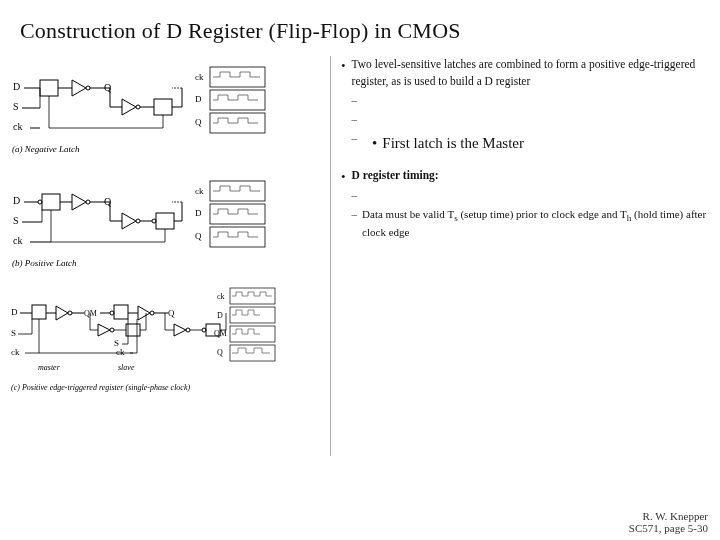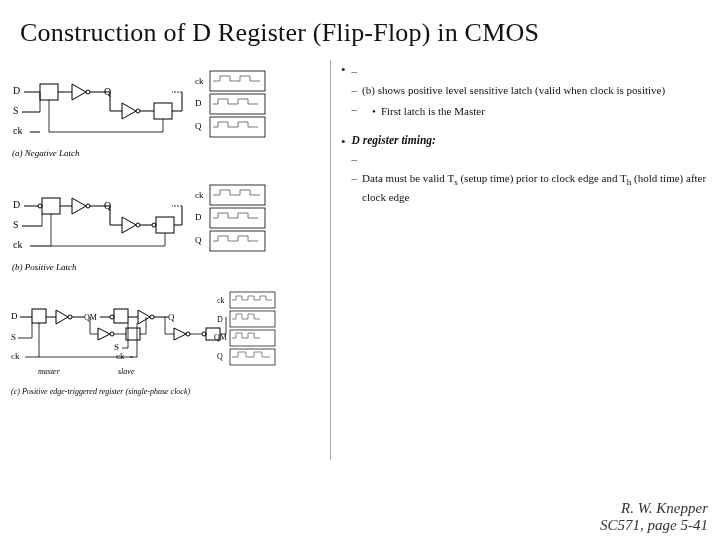--- a/index.html
+++ b/index.html
@@ -6,21 +6,21 @@
     body {
       width: 720px;
       height: 540px;
       background: #ffffff;
       font-family: 'Times New Roman', Times, serif;
       overflow: hidden;
       position: relative;
     }
 
     .page-title {
-      font-size: 26px;
+      font-size: 22px;
       font-weight: normal;
       padding: 18px 20px 8px 20px;
       color: #111;
       letter-spacing: 0.2px;
     }
 
     .content-area {
       display: flex;
       flex-direction: row;
       padding: 0 10px 0 10px;
@@ -72,21 +72,20 @@
       font-size: 13px;
       margin-top: 1px;
     }
 
     .bullet-content {
       flex: 1;
     }
 
     .bullet-content b {
       font-weight: bold;
-      font-style: italic;
     }
 
     .sub-list {
       list-style: none;
       padding-left: 0;
       margin-top: 4px;
     }
 
     .sub-list li {
       display: flex;
@@ -101,40 +100,39 @@
       color: #222;
     }
 
     .sub-sub-list {
       list-style: none;
       padding-left: 10px;
       margin-top: 2px;
     }
 
     .sub-sub-list li {
-      font-size: 11px;
+      font-size: 15px;
       margin-bottom: 1px;
       display: flex;
       gap: 5px;
       align-items: flex-start;
     }
 
     .sub-sub-list li::before {
       content: "•";
       flex-shrink: 0;
     }
 
     .footer-ref {
       position: absolute;
       bottom: 6px;
       right: 12px;
-      font-size: 15px;
+      font-size: 11px;
       text-align: right;
       color: #333;
-      font-style: italic;
     }
 
     
     .divider {
       width: 1px;
       background: #aaa;
       height: 400px;
       margin-top: 4px;
       flex-shrink: 0;
     }
@@ -341,27 +339,27 @@
     </div>
   </div>
 
   <div class="divider"></div>
 
   <div class="text-panel">
 
     <div class="bullet-block">
       <span class="bullet-dot">•</span>
       <div class="bullet-content">
+        <span>Two level-sensitive latches are combined to form a positive edge-triggered register, as is used to build a D register</span>
         <ul class="sub-list">
           <li>
             <span class="dash">–</span>
           </li>
           <li>
             <span class="dash">–</span>
-            <span>(b) shows positive level sensitive latch (valid when clock is positive)</span>
           </li>
           <li>
             <span class="dash">–</span>
             <div>
               <ul class="sub-sub-list">
                 <li>
                   <span>First latch is the Master</span>
                 </li>
               </ul>
             </div>
@@ -384,14 +382,14 @@
           </li>
         </ul>
       </div>
     </div>
 
   </div>
 </div>
 
 <div class="footer-ref">
   <div>R. W. Knepper</div>
-  <div>SC571, page 5-41</div>
+  <div>SC571, page 5-30</div>
 </div>
 
 </body></html>

